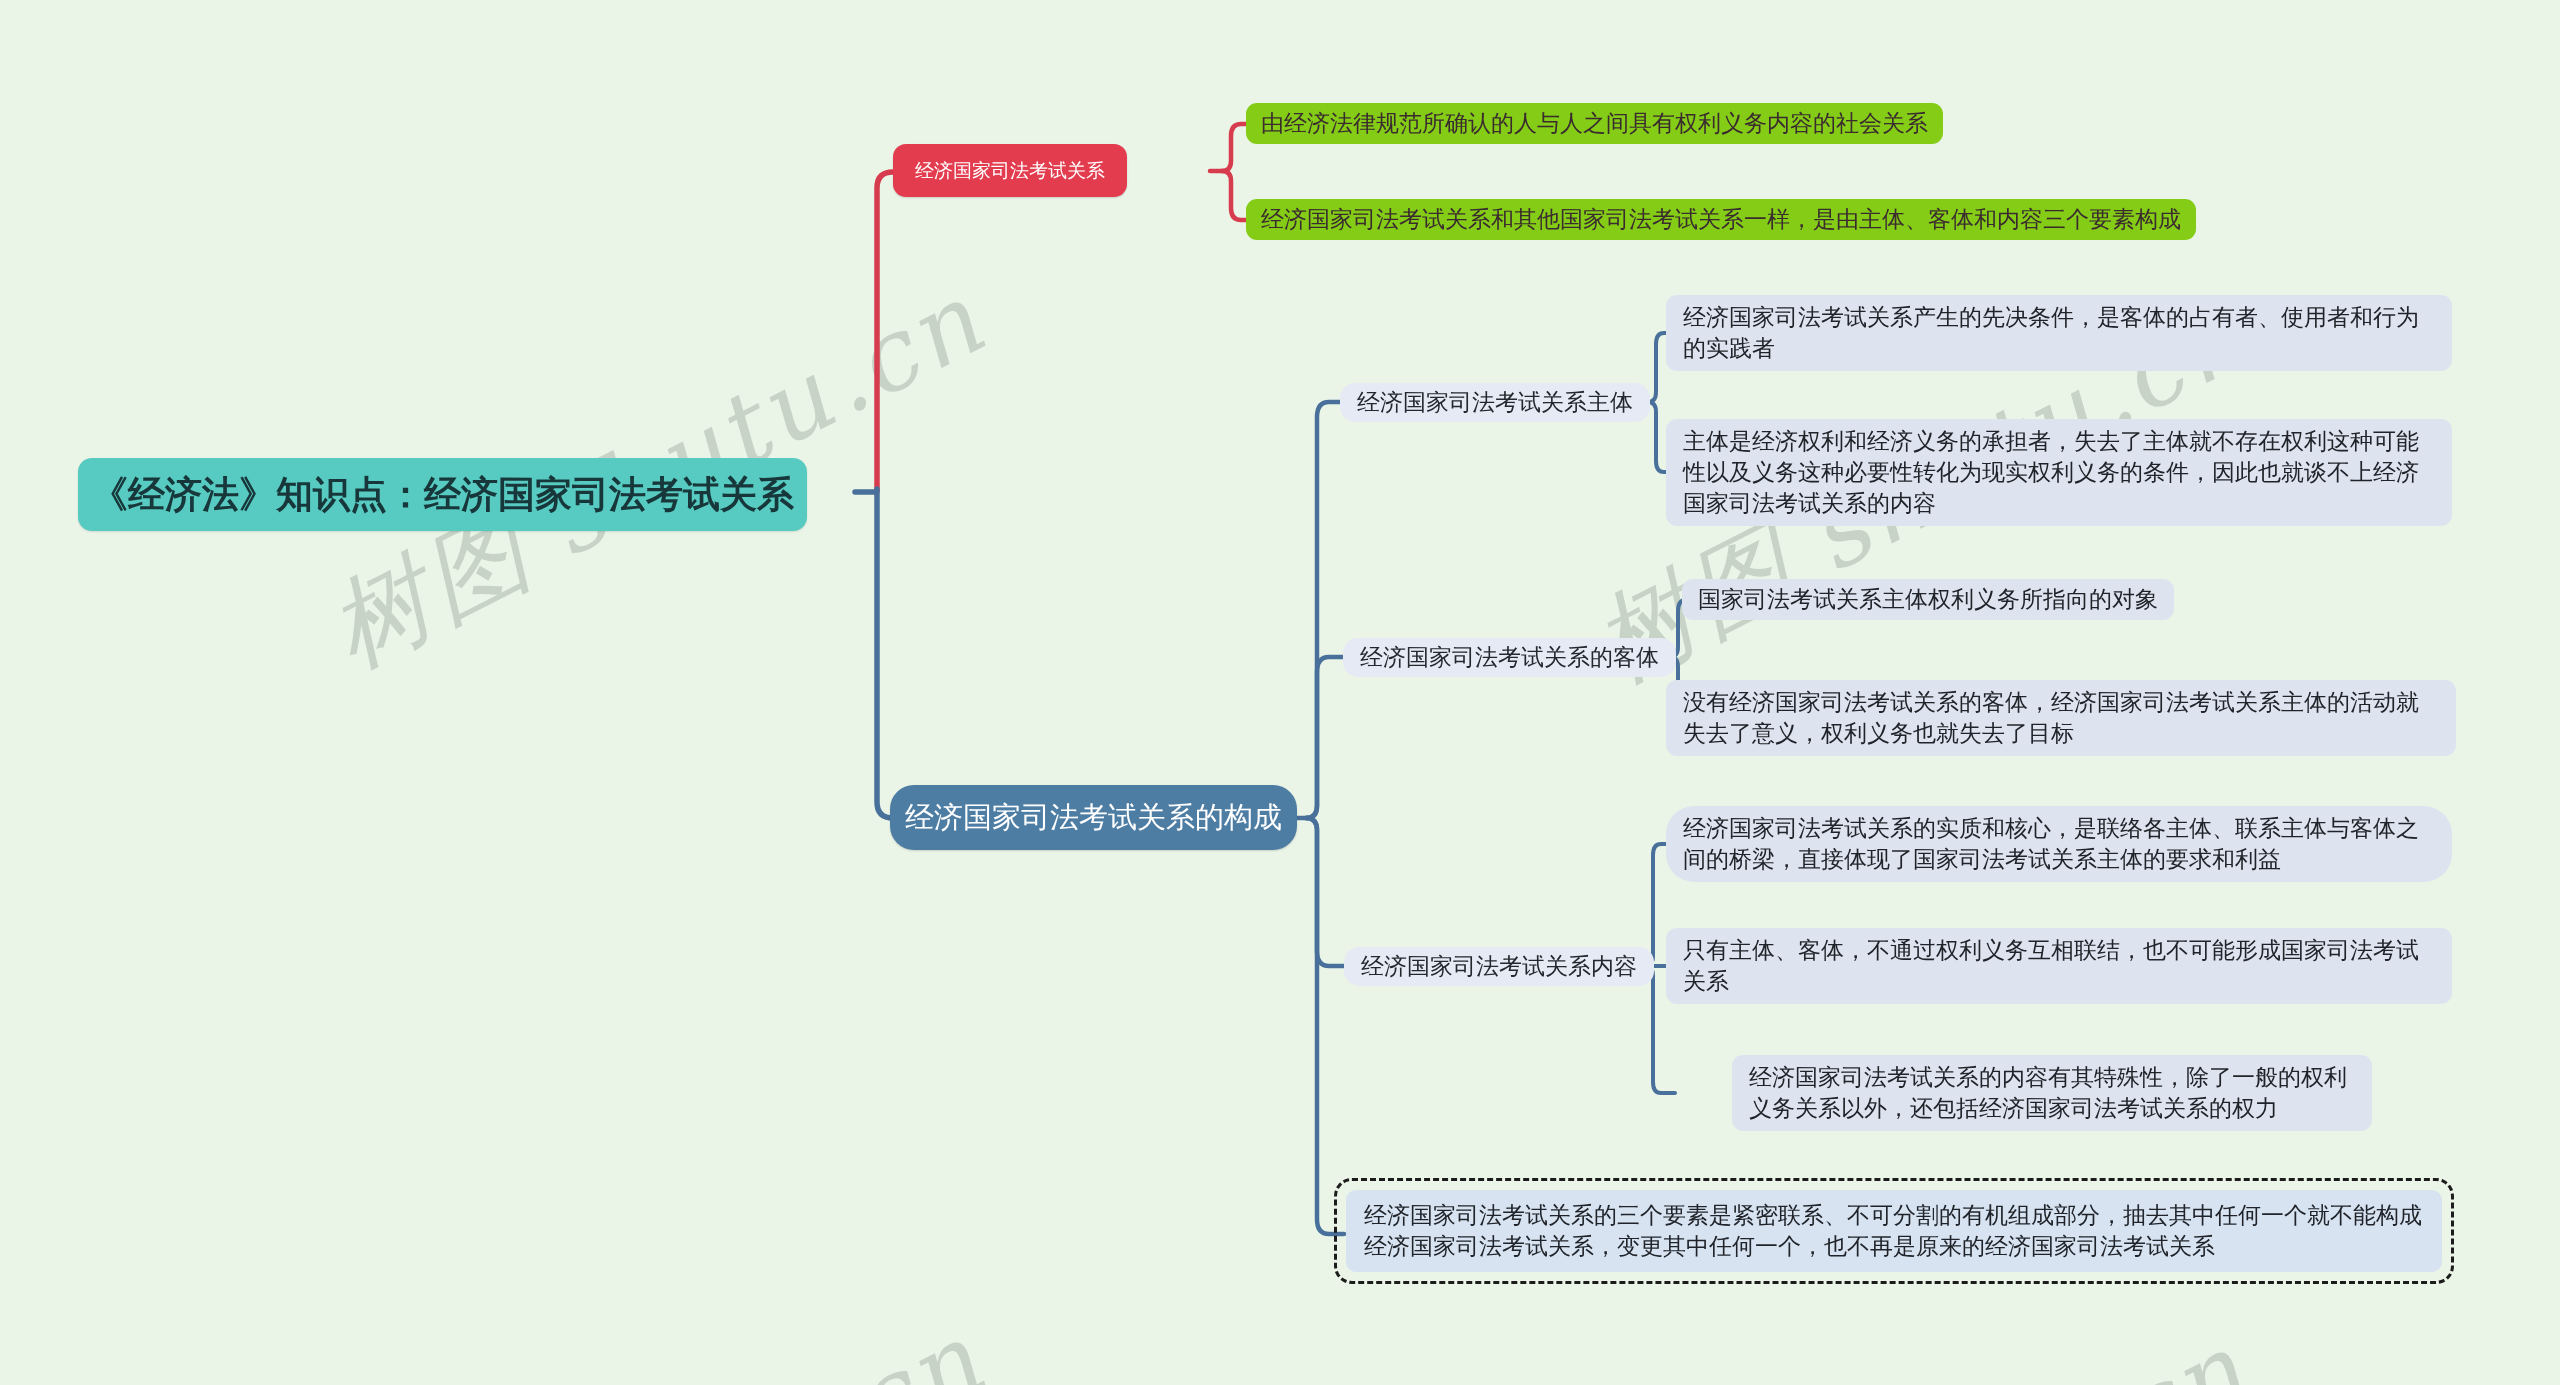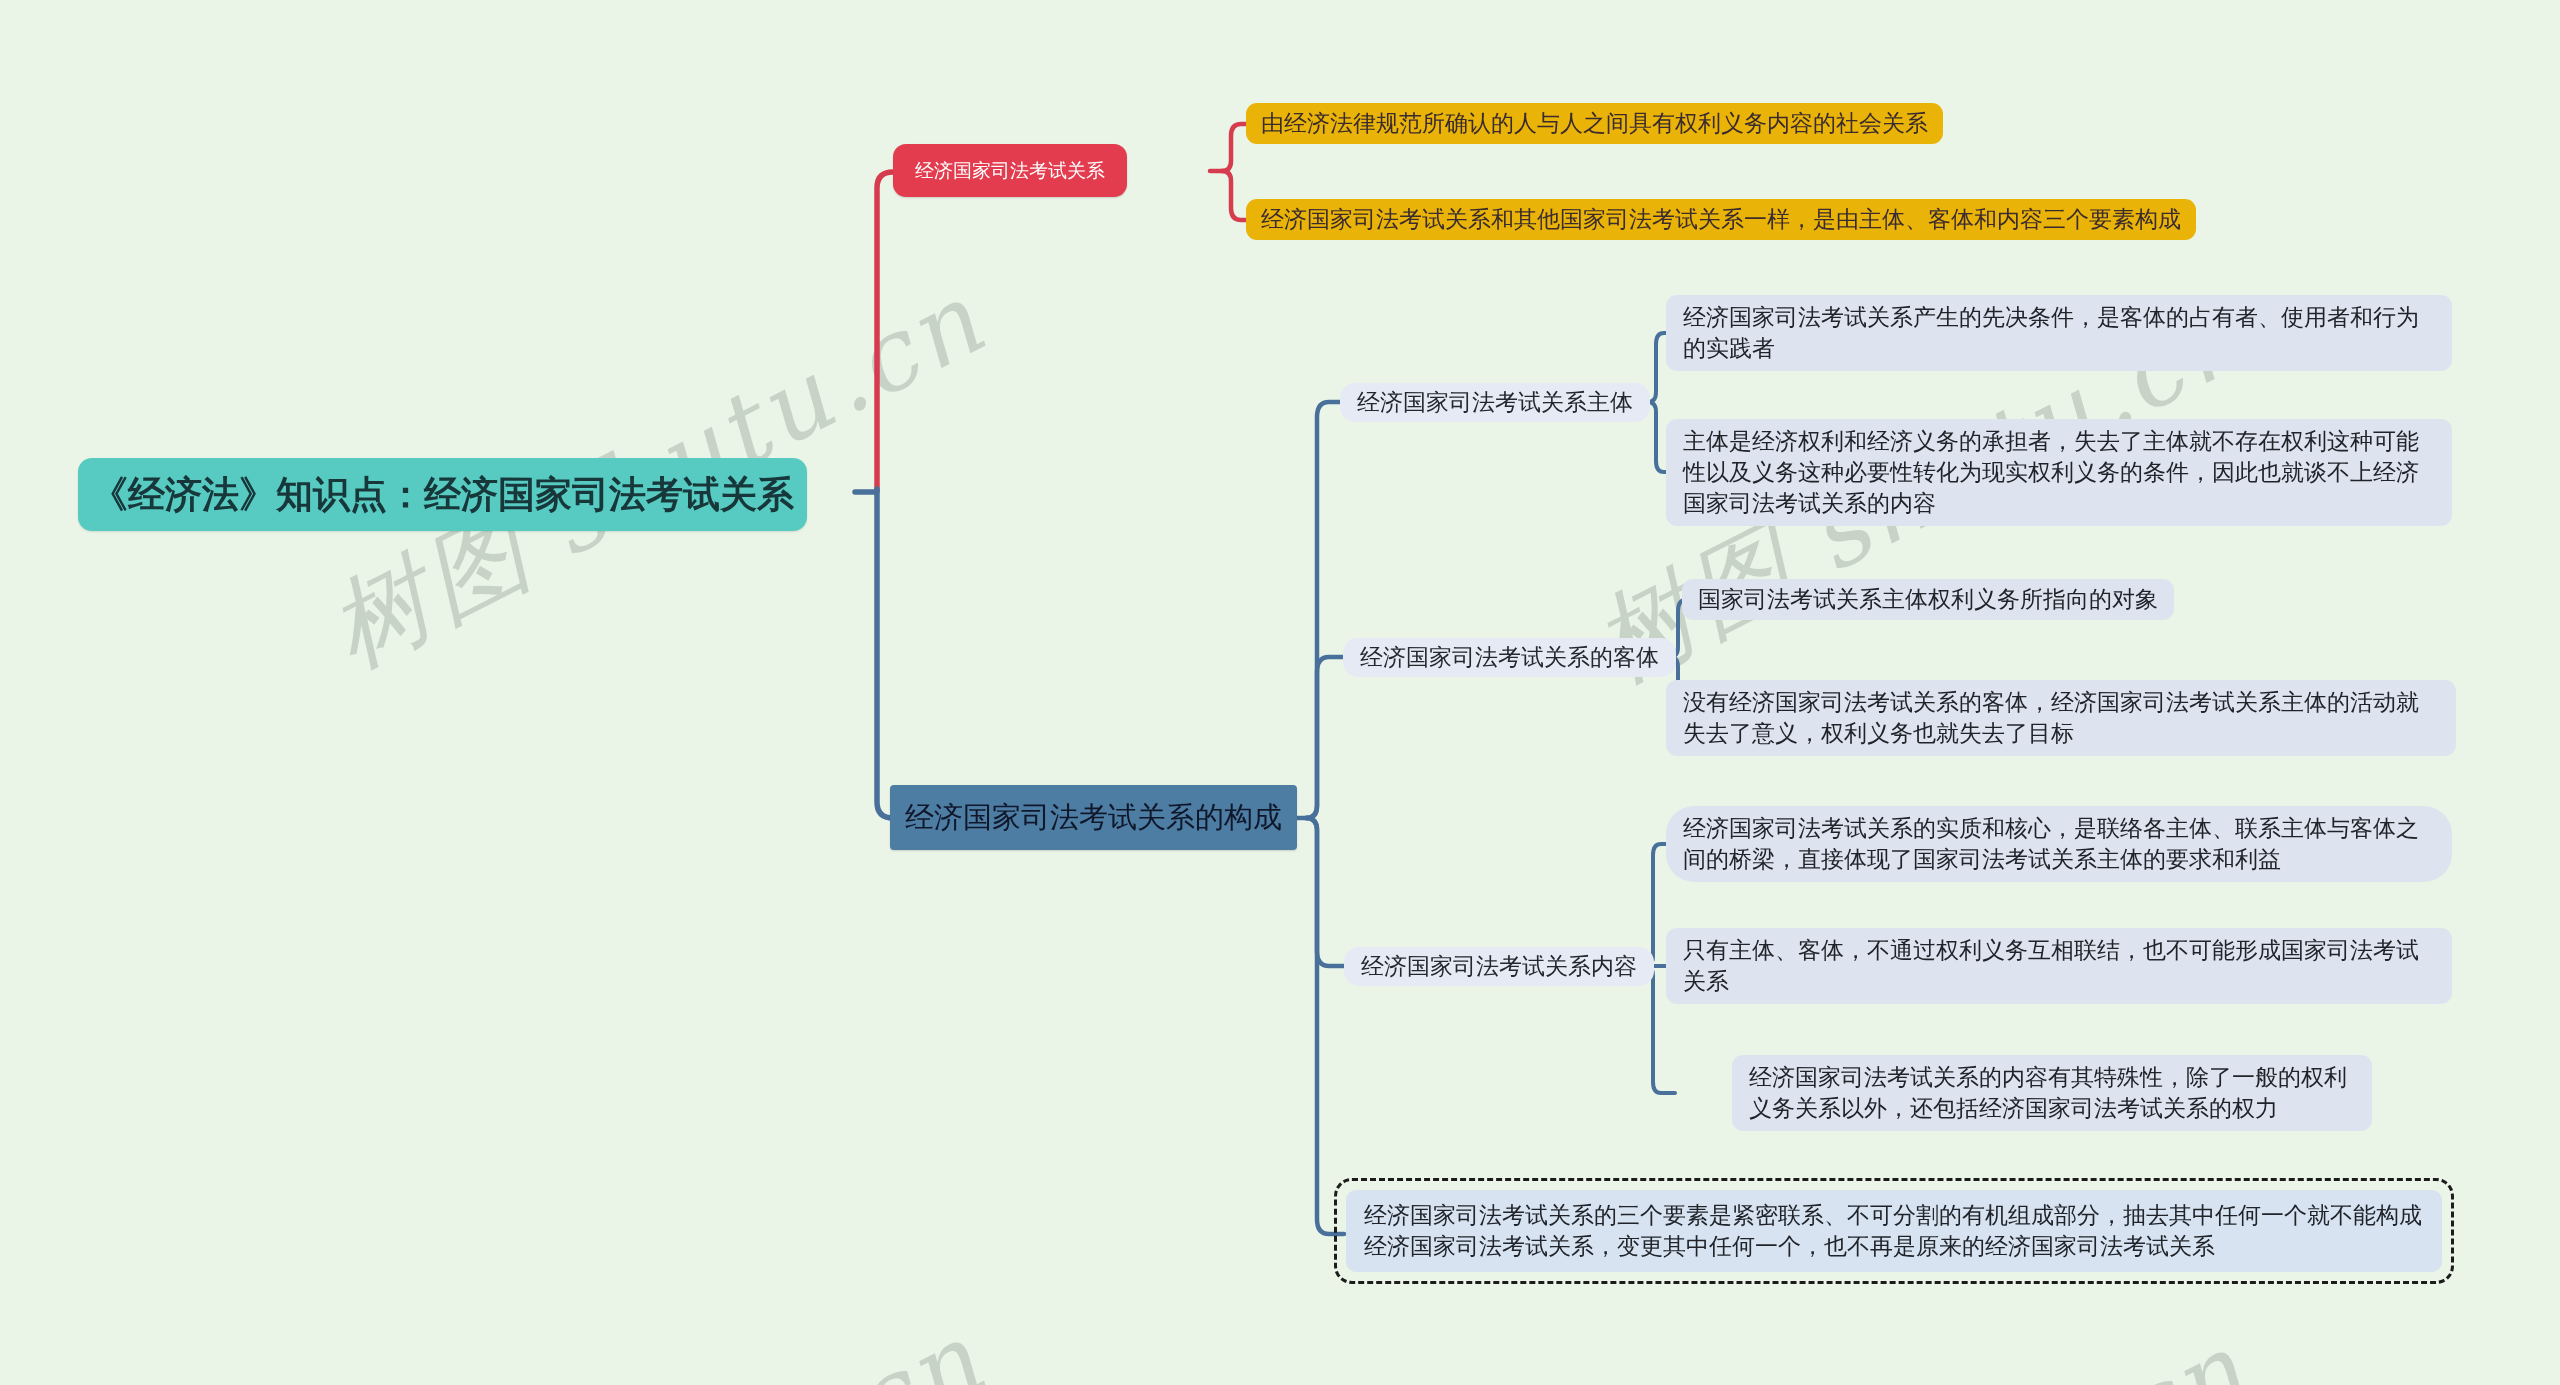--- a/index.html
+++ b/index.html
@@ -28,27 +28,27 @@
     padding:18px 13px;border-radius:14px;white-space:nowrap;
     box-shadow:0 1px 2px rgba(0,0,0,0.12);
   }
   .branch-red{
     background:#e23c4e;color:#ffffff;
     font-size:19px;line-height:27px;font-weight:500;
     padding:13px 22px;border-radius:13px;white-space:nowrap;
     box-shadow:0 1px 2px rgba(0,0,0,0.15);
   }
   .branch-blue{
-    background:#4e7da4;color:#0f172a;
+    background:#4e7da4;color:#ffffff;
     font-size:29px;line-height:29px;font-weight:500;
-    padding:18px 15px;border-radius:4px;white-space:nowrap;
+    padding:18px 15px;border-radius:24px;white-space:nowrap;
     box-shadow:0 1px 2px rgba(0,0,0,0.15);
   }
   .leaf-pink{
-    background:#eab308;color:#3a2b2f;
+    background:#84cc16;color:#3a2b2f;
     font-size:23px;line-height:23px;
     padding:9px 15px;border-radius:11px;white-space:nowrap;font-family:Liberation Serif, serif;
   }
   .sublabel{
     background:#e6eaf5;color:#23282e;
     font-size:23px;line-height:23px;
     padding:8px 17px;border-radius:15px;white-space:nowrap;
   }
   .leaf-blue{
     background:#dde4ef;color:#20242a;

